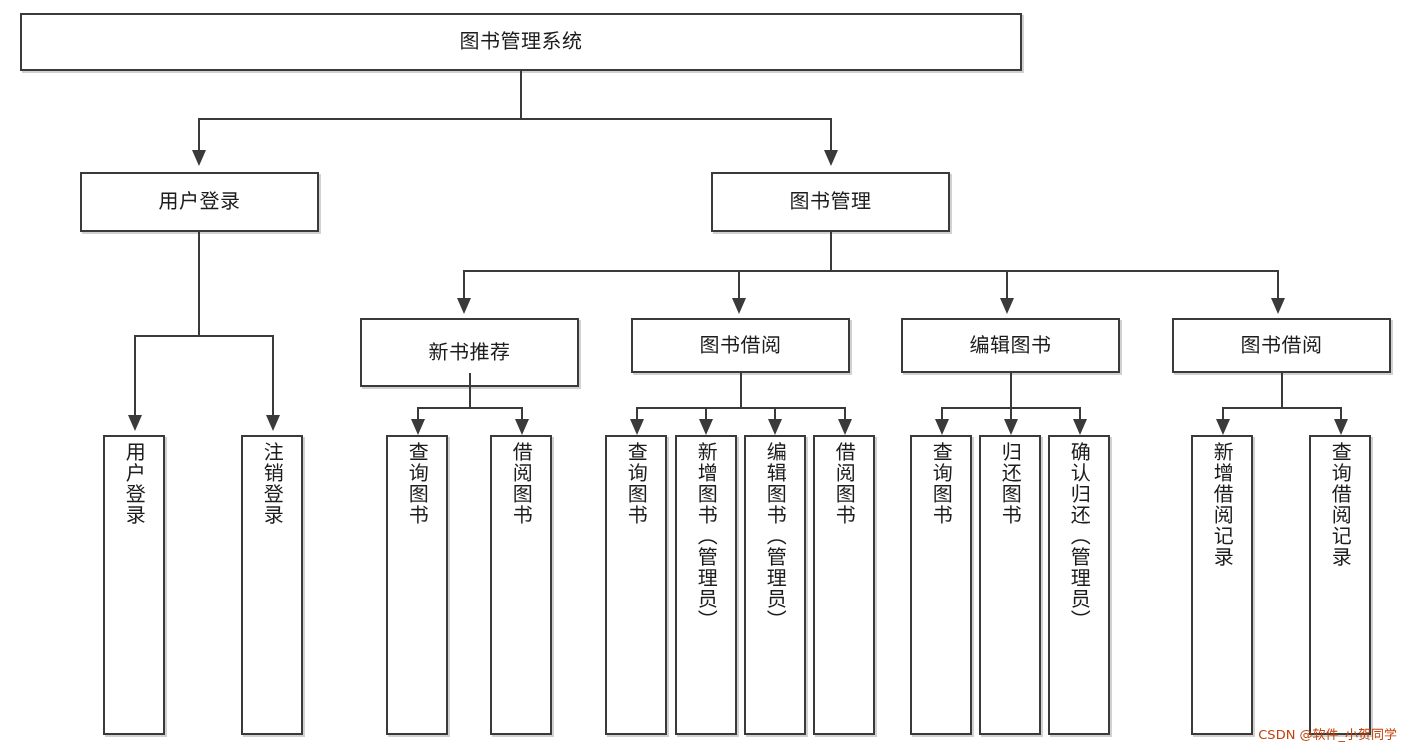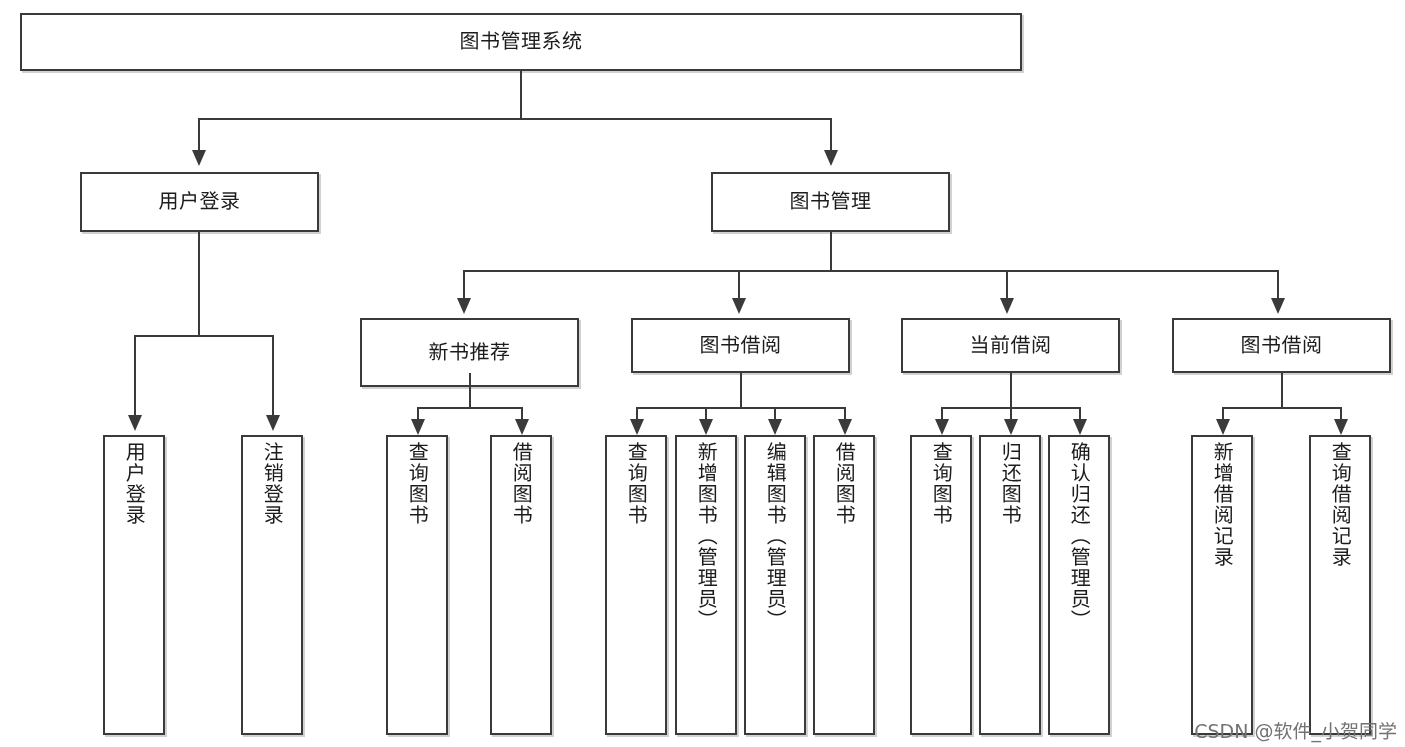--- a/index.html
+++ b/index.html
@@ -71,22 +71,22 @@
     height: 0;
     border-left: 7px solid transparent;
     border-right: 7px solid transparent;
     border-top: 16px solid #3a3a3a;
   }
   
   #watermark {
     position: absolute;
     right: 8px;
     bottom: 4px;
-    font-size: 19px;
-    color: #737373;
+    font-size: 13px;
+    color: #c2410c;
     white-space: nowrap;
     pointer-events: none;
   }
 </style>
 </head>
 <body>
 
 <div id="canvas">
 
   <div class="node horiz root" style="left:20px; top:13px; width:1002px; height:58px;">
@@ -126,21 +126,21 @@
   <div class="conn v" style="left:1277px; top:270px; width:2px; height:28px;"></div>
   <div class="arrow" style="left:1271px; top:298px;"></div>
 
   <div class="node horiz lvl2" style="left:360px; top:318px; width:219px; height:69px;">
     <span class="label">新书推荐</span>
   </div>
   <div class="node horiz lvl2" style="left:631px; top:318px; width:219px; height:55px;">
     <span class="label">图书借阅</span>
   </div>
   <div class="node horiz lvl2" style="left:901px; top:318px; width:219px; height:55px;">
-    <span class="label">当前借阅</span>
+    <span class="label">编辑图书</span>
   </div>
   <div class="node horiz lvl2" style="left:1172px; top:318px; width:219px; height:55px;">
     <span class="label">图书借阅</span>
   </div>
 
   <div class="conn v" style="left:469px; top:373px; width:2px; height:36px;"></div>
   <div class="conn h" style="left:417px; top:407px; width:106px; height:2px;"></div>
   <div class="conn v" style="left:417px; top:407px; width:2px; height:12px;"></div>
   <div class="arrow" style="left:411px; top:419px;"></div>
   <div class="conn v" style="left:521px; top:407px; width:2px; height:12px;"></div>

